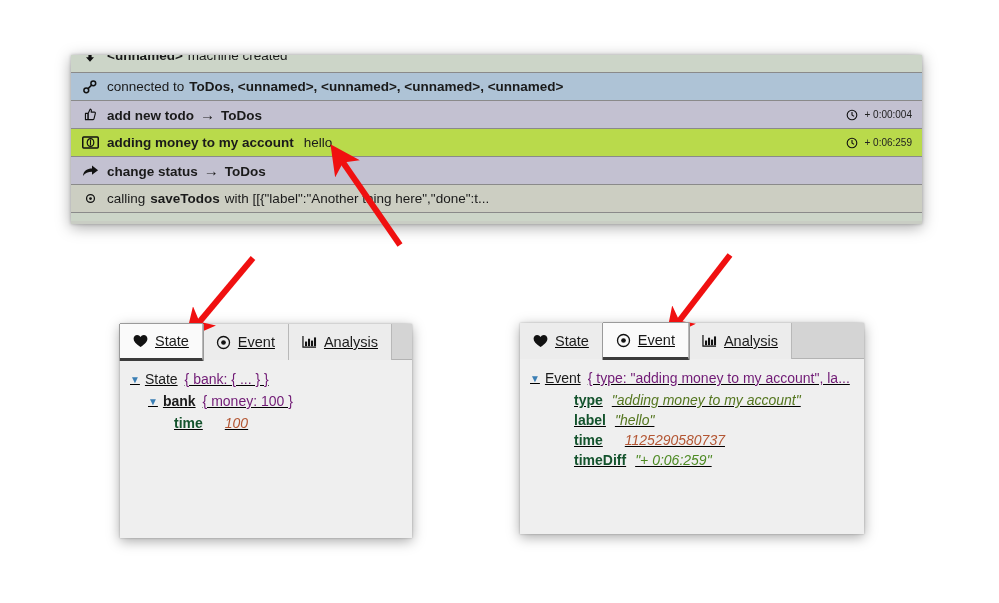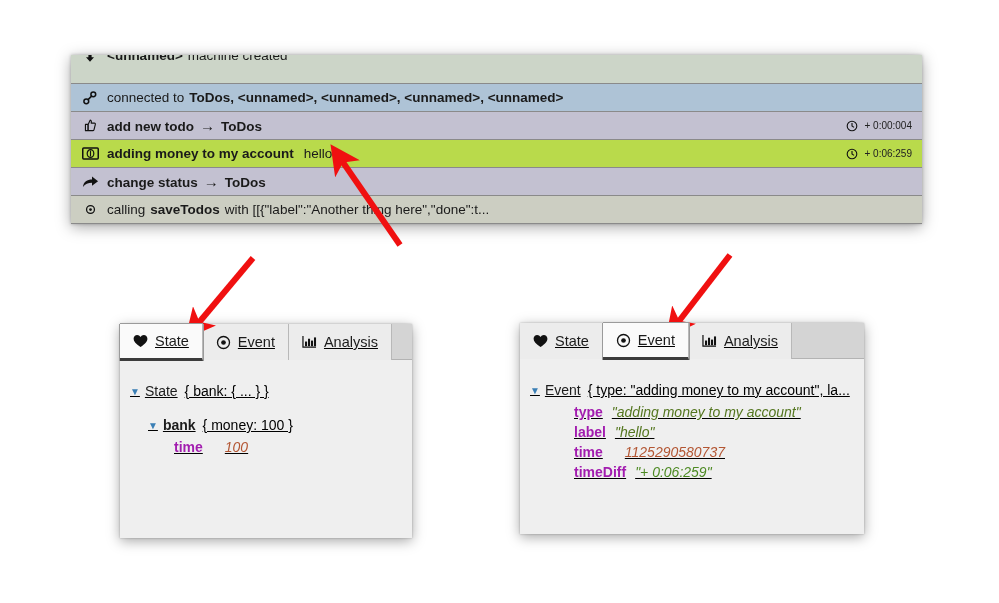--- a/index.html
+++ b/index.html
@@ -33,21 +33,21 @@
     box-sizing: border-box;
     border-bottom: 1px solid #8a8a8a;
     display: flex;
     align-items: center;
     padding-left: 8px;
     white-space: nowrap;
     font-size: 13.5px;
     color: #1a1a1a;
   }
   .log-row.first {
-    height: 29px;
+    height: 18px;
     align-items: flex-start;
     overflow: hidden;
   }
   .log-row.first .row-inner { margin-top: -7px; }
   .log-row.partial {
     height: 8px;
     border-bottom: none;
   }
   .row-inner {
     display: flex;
@@ -150,22 +150,22 @@
     font-size: 10px;
     margin-right: 5px;
     line-height: 20px;
     position: relative;
     top: -1px;
   }
   .indent-1 { padding-left: 18px; }
   .indent-2 { padding-left: 44px; }
   .k-root { color: #1c1c1c; }
   .k-bold { color: #1c1c1c; font-weight: bold; }
-  .k-prop { color: #a21caf; font-weight: bold; }
-  .preview { color: #000000; margin-left: 7px; font-style: normal; margin-top: 12px; }
+  .k-prop { color: #14532d; font-weight: bold; }
+  .preview { color: #701a75; margin-left: 7px; font-style: normal; }
   .v-num { color: #b35633; font-style: italic; margin-left: 22px; }
   .v-str { color: #4d8a23; font-style: italic; margin-left: 9px; }
   .v-str-d { color: #54761f; font-style: italic; margin-left: 9px; }
 
   
   #arrows {
     position: absolute;
     left: 0; top: 0;
     width: 999px; height: 603px;
     pointer-events: none;

